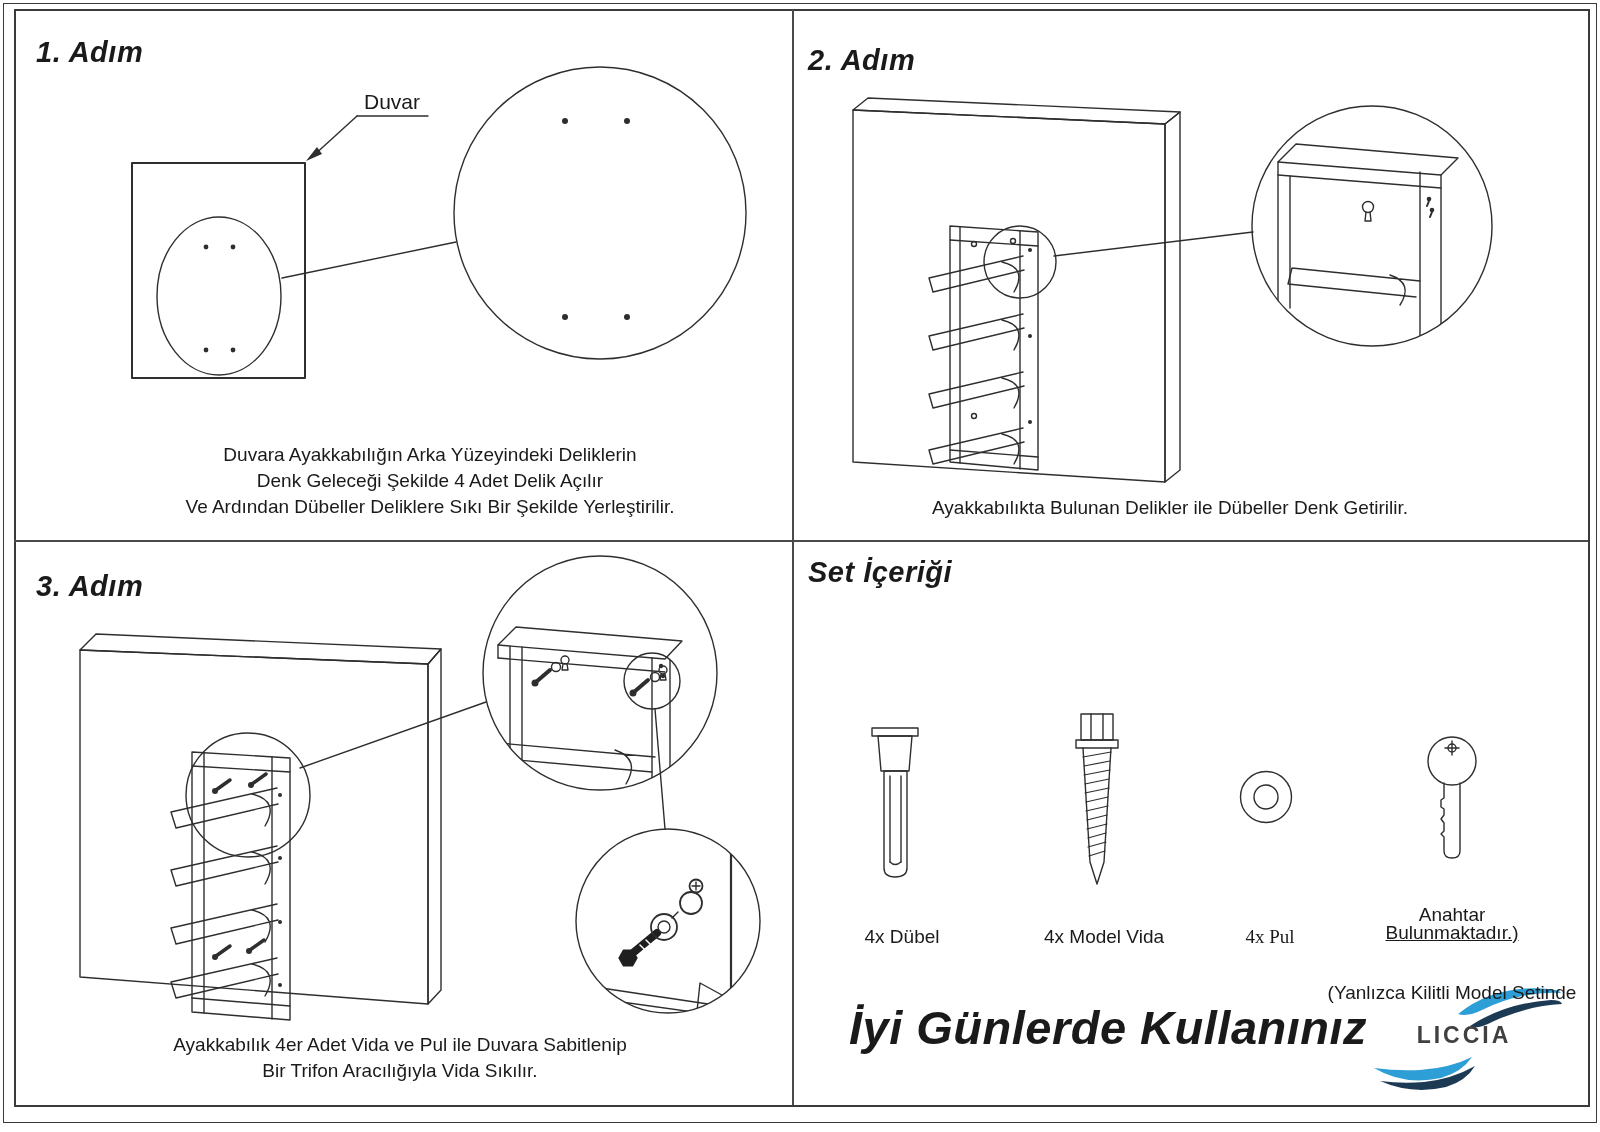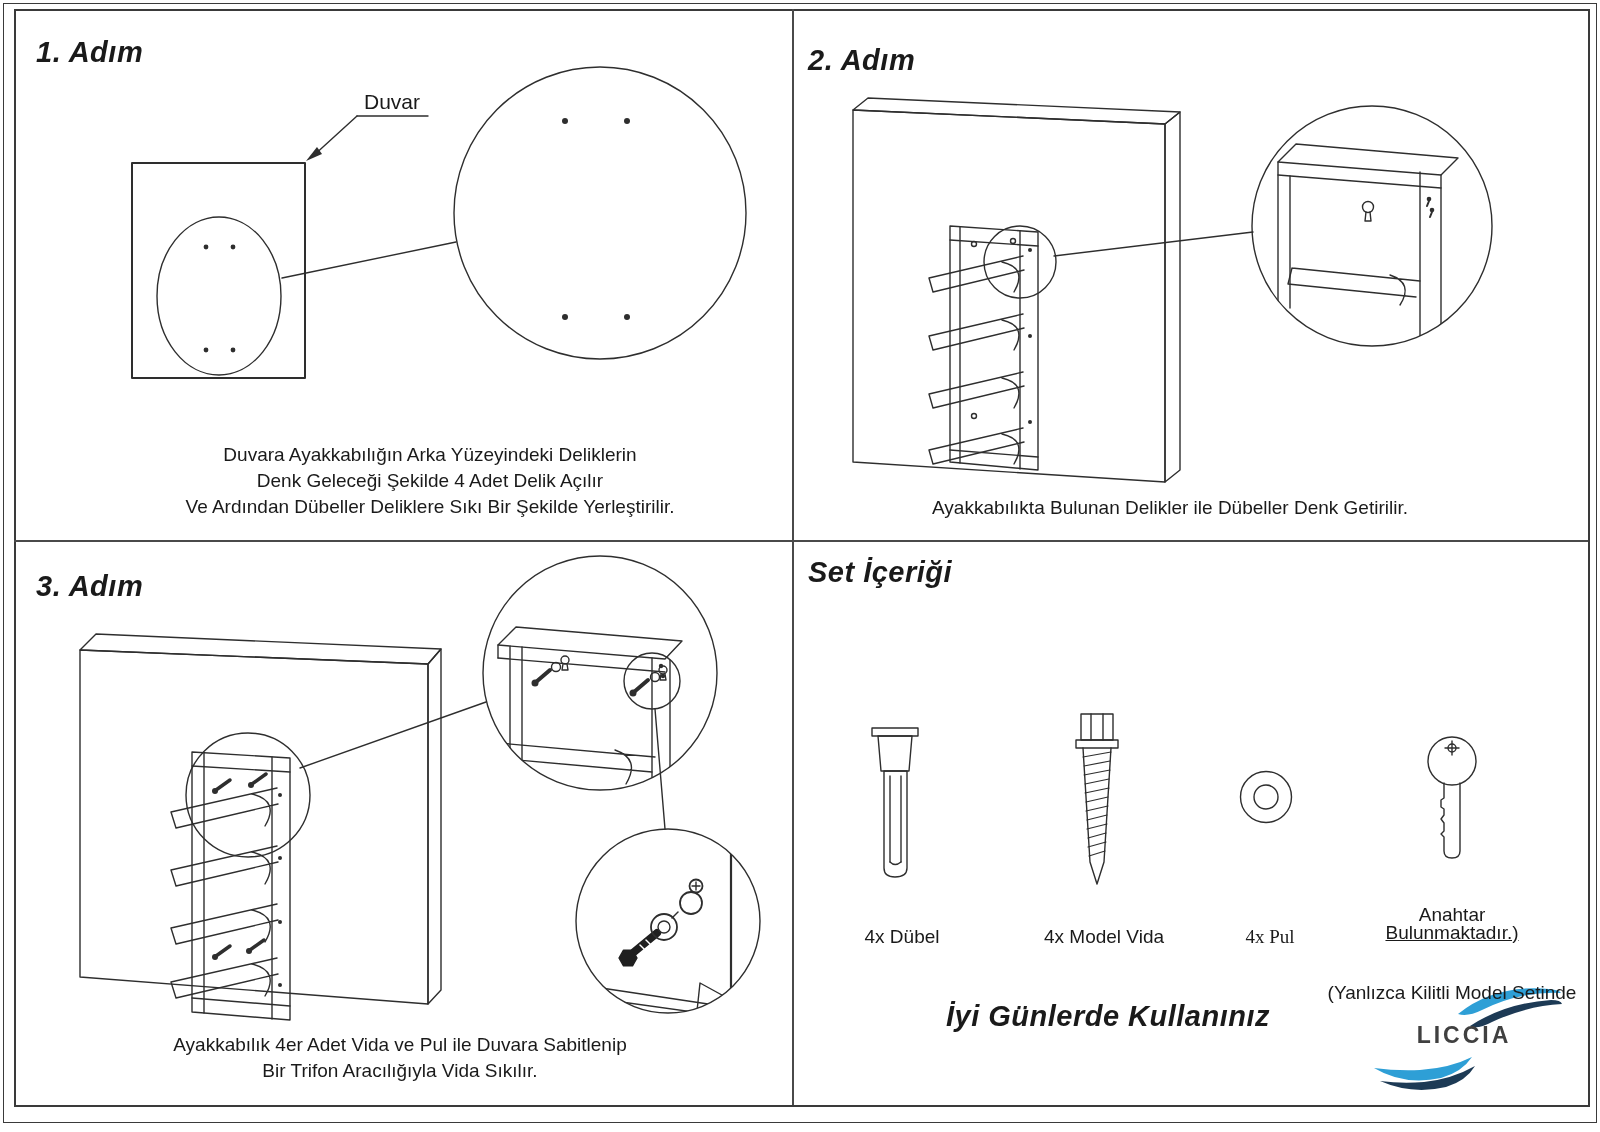--- a/index.html
+++ b/index.html
@@ -7,21 +7,21 @@
         font-family:"Liberation Sans", sans-serif;color:#1a1a1a;}
   .outer-border{position:absolute;left:3px;top:3px;width:1592px;height:1118px;border:1.5px solid #3a3a3a;}
   .frame{position:absolute;left:14px;top:9px;width:1572px;height:1094px;border:2px solid #3a3a3a;}
   .vdiv{position:absolute;left:792px;top:9px;width:2px;height:1096px;background:#4a4a4a;}
   .hdiv{position:absolute;left:14px;top:540px;width:1574px;height:2px;background:#4a4a4a;}
   .t{position:absolute;white-space:nowrap;}
   .title{font-size:29px;font-weight:bold;letter-spacing:.5px;font-style:italic;}
   .caption{font-size:19px;transform:translateX(-50%);}
   .itemlabel{font-size:19px;transform:translateX(-50%);}
   .duvar{font-size:21px;transform:translateX(-50%);}
-  .slogan{font-size:29px;font-weight:bold;font-style:italic;transform:translateX(-50%);letter-spacing:.5px;}
+  .slogan{font-size:47px;font-weight:bold;font-style:italic;transform:translateX(-50%);letter-spacing:.5px;}
   .brand{font-size:23px;font-weight:bold;letter-spacing:3px;color:#404040;transform:translateX(-50%);}
   svg.art{position:absolute;left:0;top:0;}
 </style>
 </head>
 <body>
 
 <div class="page">
 
   <div class="outer-border"></div>
   <div class="frame"></div>

